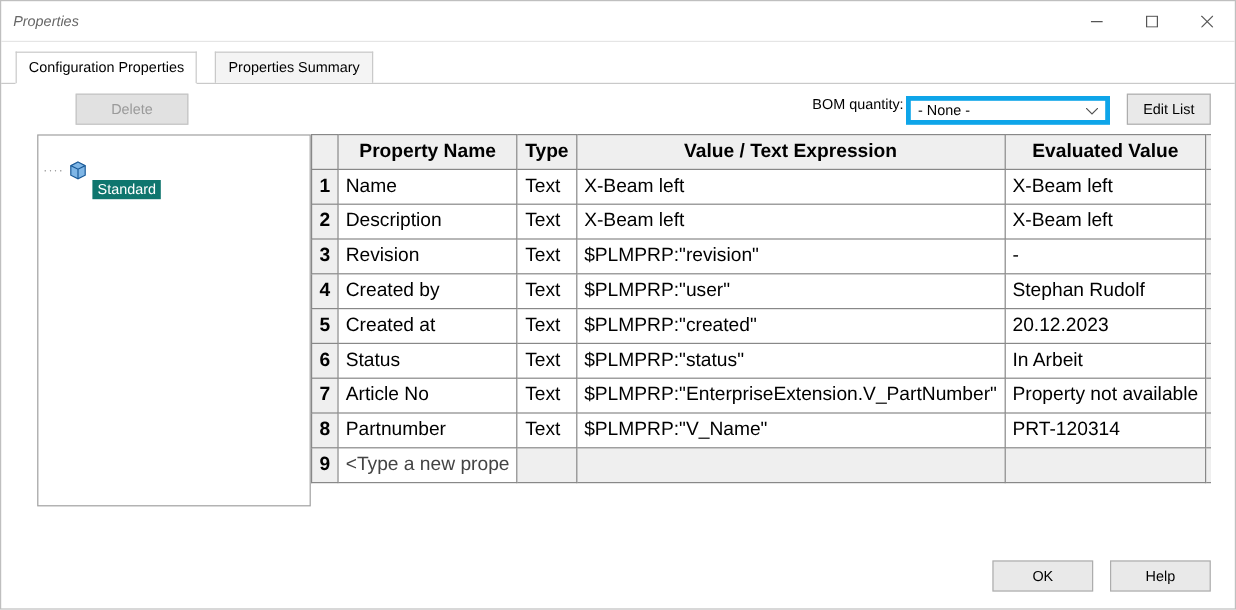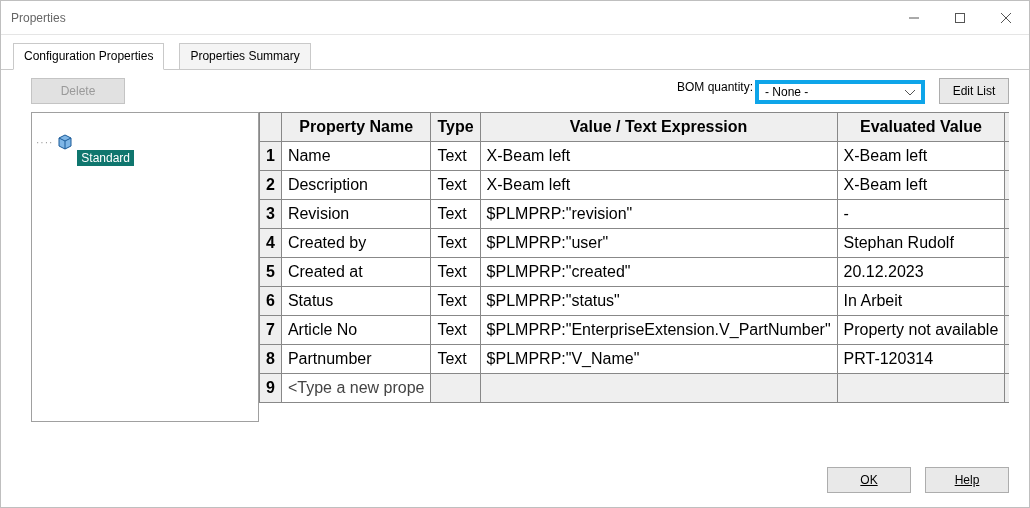--- a/index.html
+++ b/index.html
@@ -20,21 +20,21 @@
     position: relative;
   }
   .titlebar {
     height: 34px;
     display: flex;
     align-items: center;
     padding: 0 0 0 10px;
     border-bottom: 1px solid #e5e5e5;
     color: #666;
   }
-  .titlebar .title { font-size: 12px; }
+  .titlebar .title { font-size: 12px; font-style: italic; }
   .win-controls {
     margin-left: auto;
     display: flex;
     height: 100%;
   }
   .win-btn {
     width: 46px;
     display: flex;
     align-items: center;
     justify-content: center;
@@ -77,20 +77,21 @@
     display: inline-flex;
     align-items: center;
     justify-content: center;
     cursor: pointer;
   }
   .btn.disabled {
     color: #9a9a9a;
     background: #e1e1e1;
     border-color: #c4c4c4;
     width: 94px;
+    margin-left: 32px;
   }
   .bom-group {
     display: flex;
     flex-direction: row;
     gap: 2px;
   }
   .bom-label { font-size: 12px; }
   .select {
     width: 170px;
     height: 24px;
@@ -177,21 +178,20 @@
     border: 1px solid #9a9a9a;
     background: #fff;
     display: inline-block;
   }
   .footer {
     display: flex;
     justify-content: flex-end;
     gap: 14px;
     padding: 14px 20px;
     border-top: 0;
-    text-decoration: underline;
   }
   .footer .btn { width: 84px; }
   th.link-col svg { vertical-align: middle; }
 </style>
 </head>
 <body>
 
 <div class="window">
 
   <div class="titlebar">

